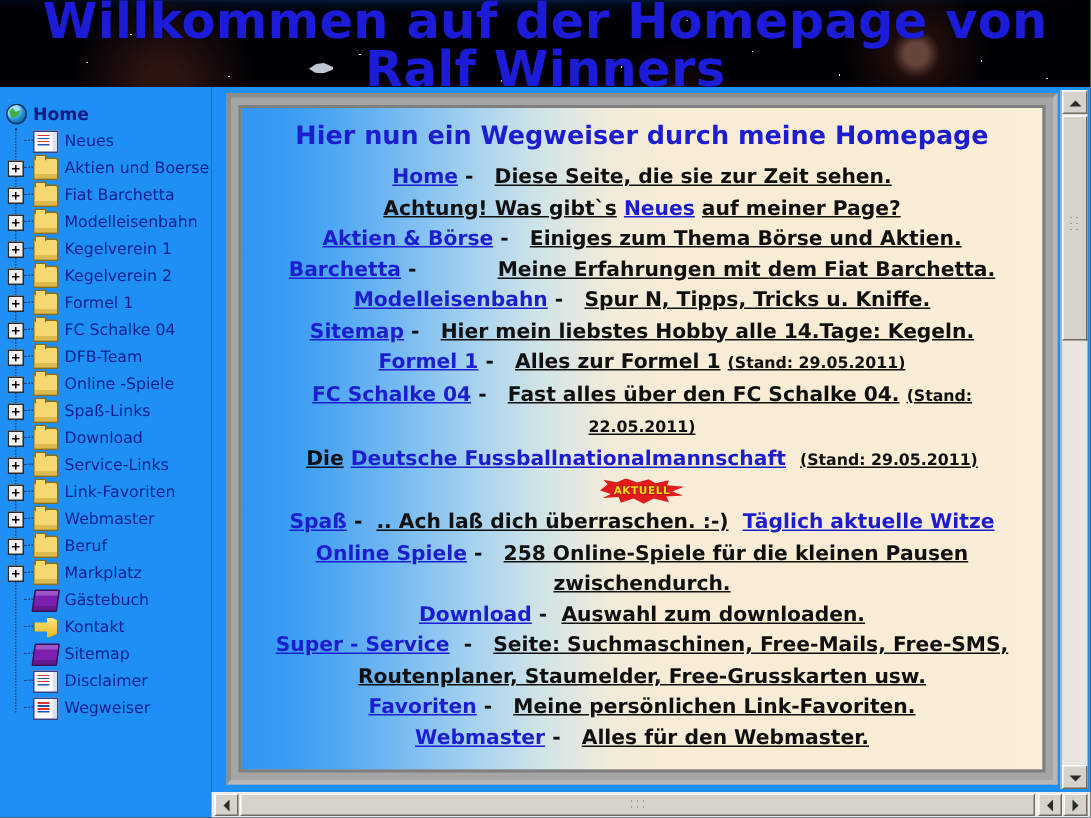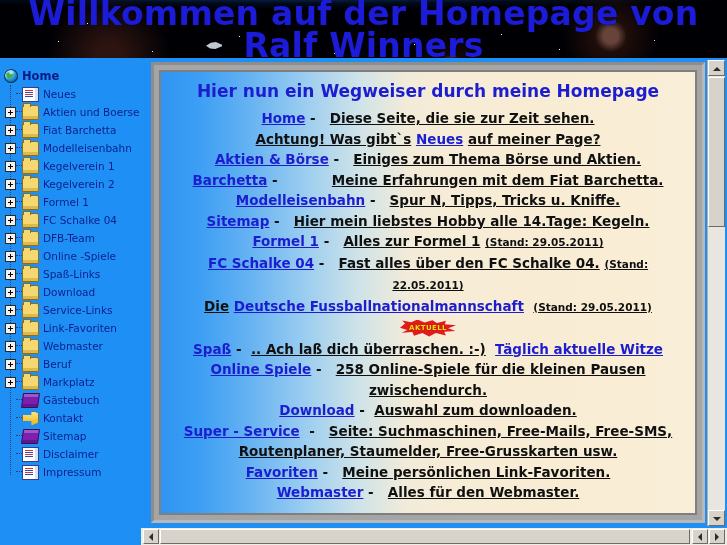--- a/index.html
+++ b/index.html
@@ -550,21 +550,21 @@
         <span class="t-spacer"></span>
         <span class="t-dash"></span>
         <span class="ico doc"></span>
         <span>Disclaimer</span>
       </div>
 
       <div class="t-row">
         <span class="t-spacer"></span>
         <span class="t-dash"></span>
         <span class="ico doc"></span>
-        <span>Impressum</span>
+        <span>Wegweiser</span>
       </div>
     </div>
   </div>
 
   <div id="main">
     <div id="hscroll-bg"></div>
 
     <div id="frame-outer">
       <div id="frame-inner">
 

